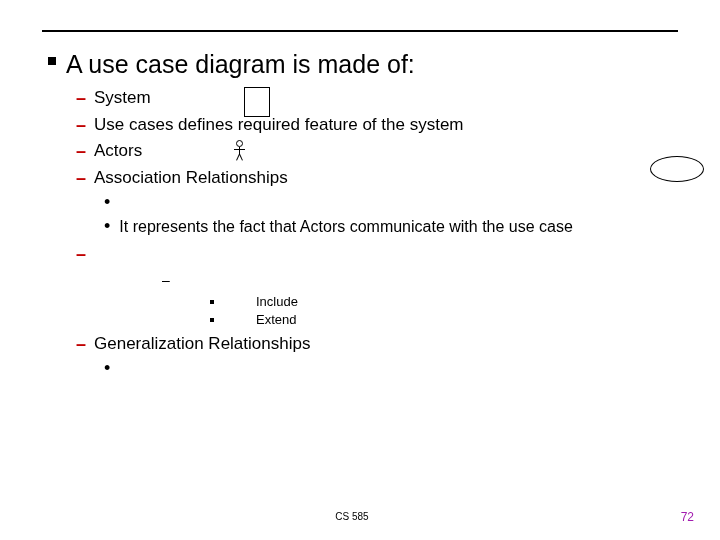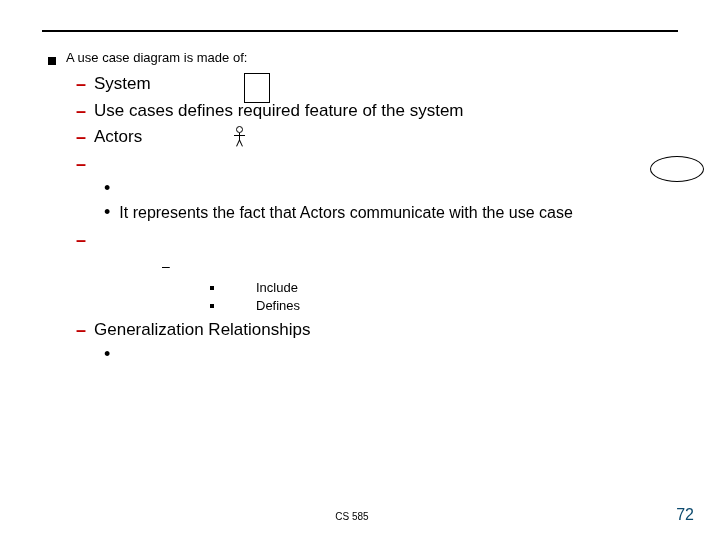--- a/index.html
+++ b/index.html
@@ -32,21 +32,21 @@
     align-items: flex-start;
   }
   .sq {
     display: inline-block;
     width: 8px; height: 8px;
     background: #000;
     margin-top: 7px;
     margin-right: 10px;
     flex-shrink: 0;
   }
-  .lvl1-text { font-size: 13px; }
+  .lvl1-text { font-size: 25px; }
   .lvl2-wrap { margin-left: 34px; margin-top: 8px; }
   .lvl2 {
     display: flex;
     align-items: flex-start;
     margin-bottom: 4px;
     line-height: 1.25;
   }
   .dash {
     color: #c00000;
     font-weight: bold;
@@ -101,22 +101,22 @@
     bottom: 18px;
     left: 0; right: 16px;
     text-align: center;
     font-size: 10px;
     color: #000;
   }
   .footer-right {
     position: absolute;
     bottom: 16px;
     right: 26px;
-    font-size: 16px;
-    color: #0c4a6e;
+    font-size: 12px;
+    color: #a21caf;
   }
   .sys-rect {
     position: absolute;
     left: 168px; top: 0px;
     width: 26px; height: 30px;
     border: 1px solid #000;
     background: #fff;
   }
   .actor-icon {
     position: absolute;
@@ -197,20 +197,23 @@
         <span class="actor-head"></span>
         <span class="actor-body"></span>
         <span class="actor-arms"></span>
         <span class="actor-leg-l"></span>
         <span class="actor-leg-r"></span>
       </span>
     </div>
 
     <div class="lvl2">
       <span class="dash">–</span>
+      <span class="lvl2-text">
+        <span class="b">Association</span><span> Relationships</span>
+      </span>
     </div>
   </div>
 
   <div class="lvl3-wrap">
     <div class="lvl3">
       <span class="dot">•</span>
     </div>
     <div class="lvl3">
       <span class="dot">•</span>
       <span>It represents the fact that Actors communicate with the use case</span>
@@ -229,21 +232,21 @@
     </div>
   </div>
 
   <div class="lvl5-wrap">
     <div class="lvl5">
       <span class="sq5"></span>
       <span>Include</span>
     </div>
     <div class="lvl5">
       <span class="sq5"></span>
-      <span>Defines</span>
+      <span>Extend</span>
     </div>
   </div>
 
   <div class="lvl2-wrap" style="margin-top:2px;">
     <div class="lvl2">
       <span class="dash">–</span>
       <span class="lvl2-text">
         <span class="b">Generalization</span><span> Relationships</span>
       </span>
     </div>

